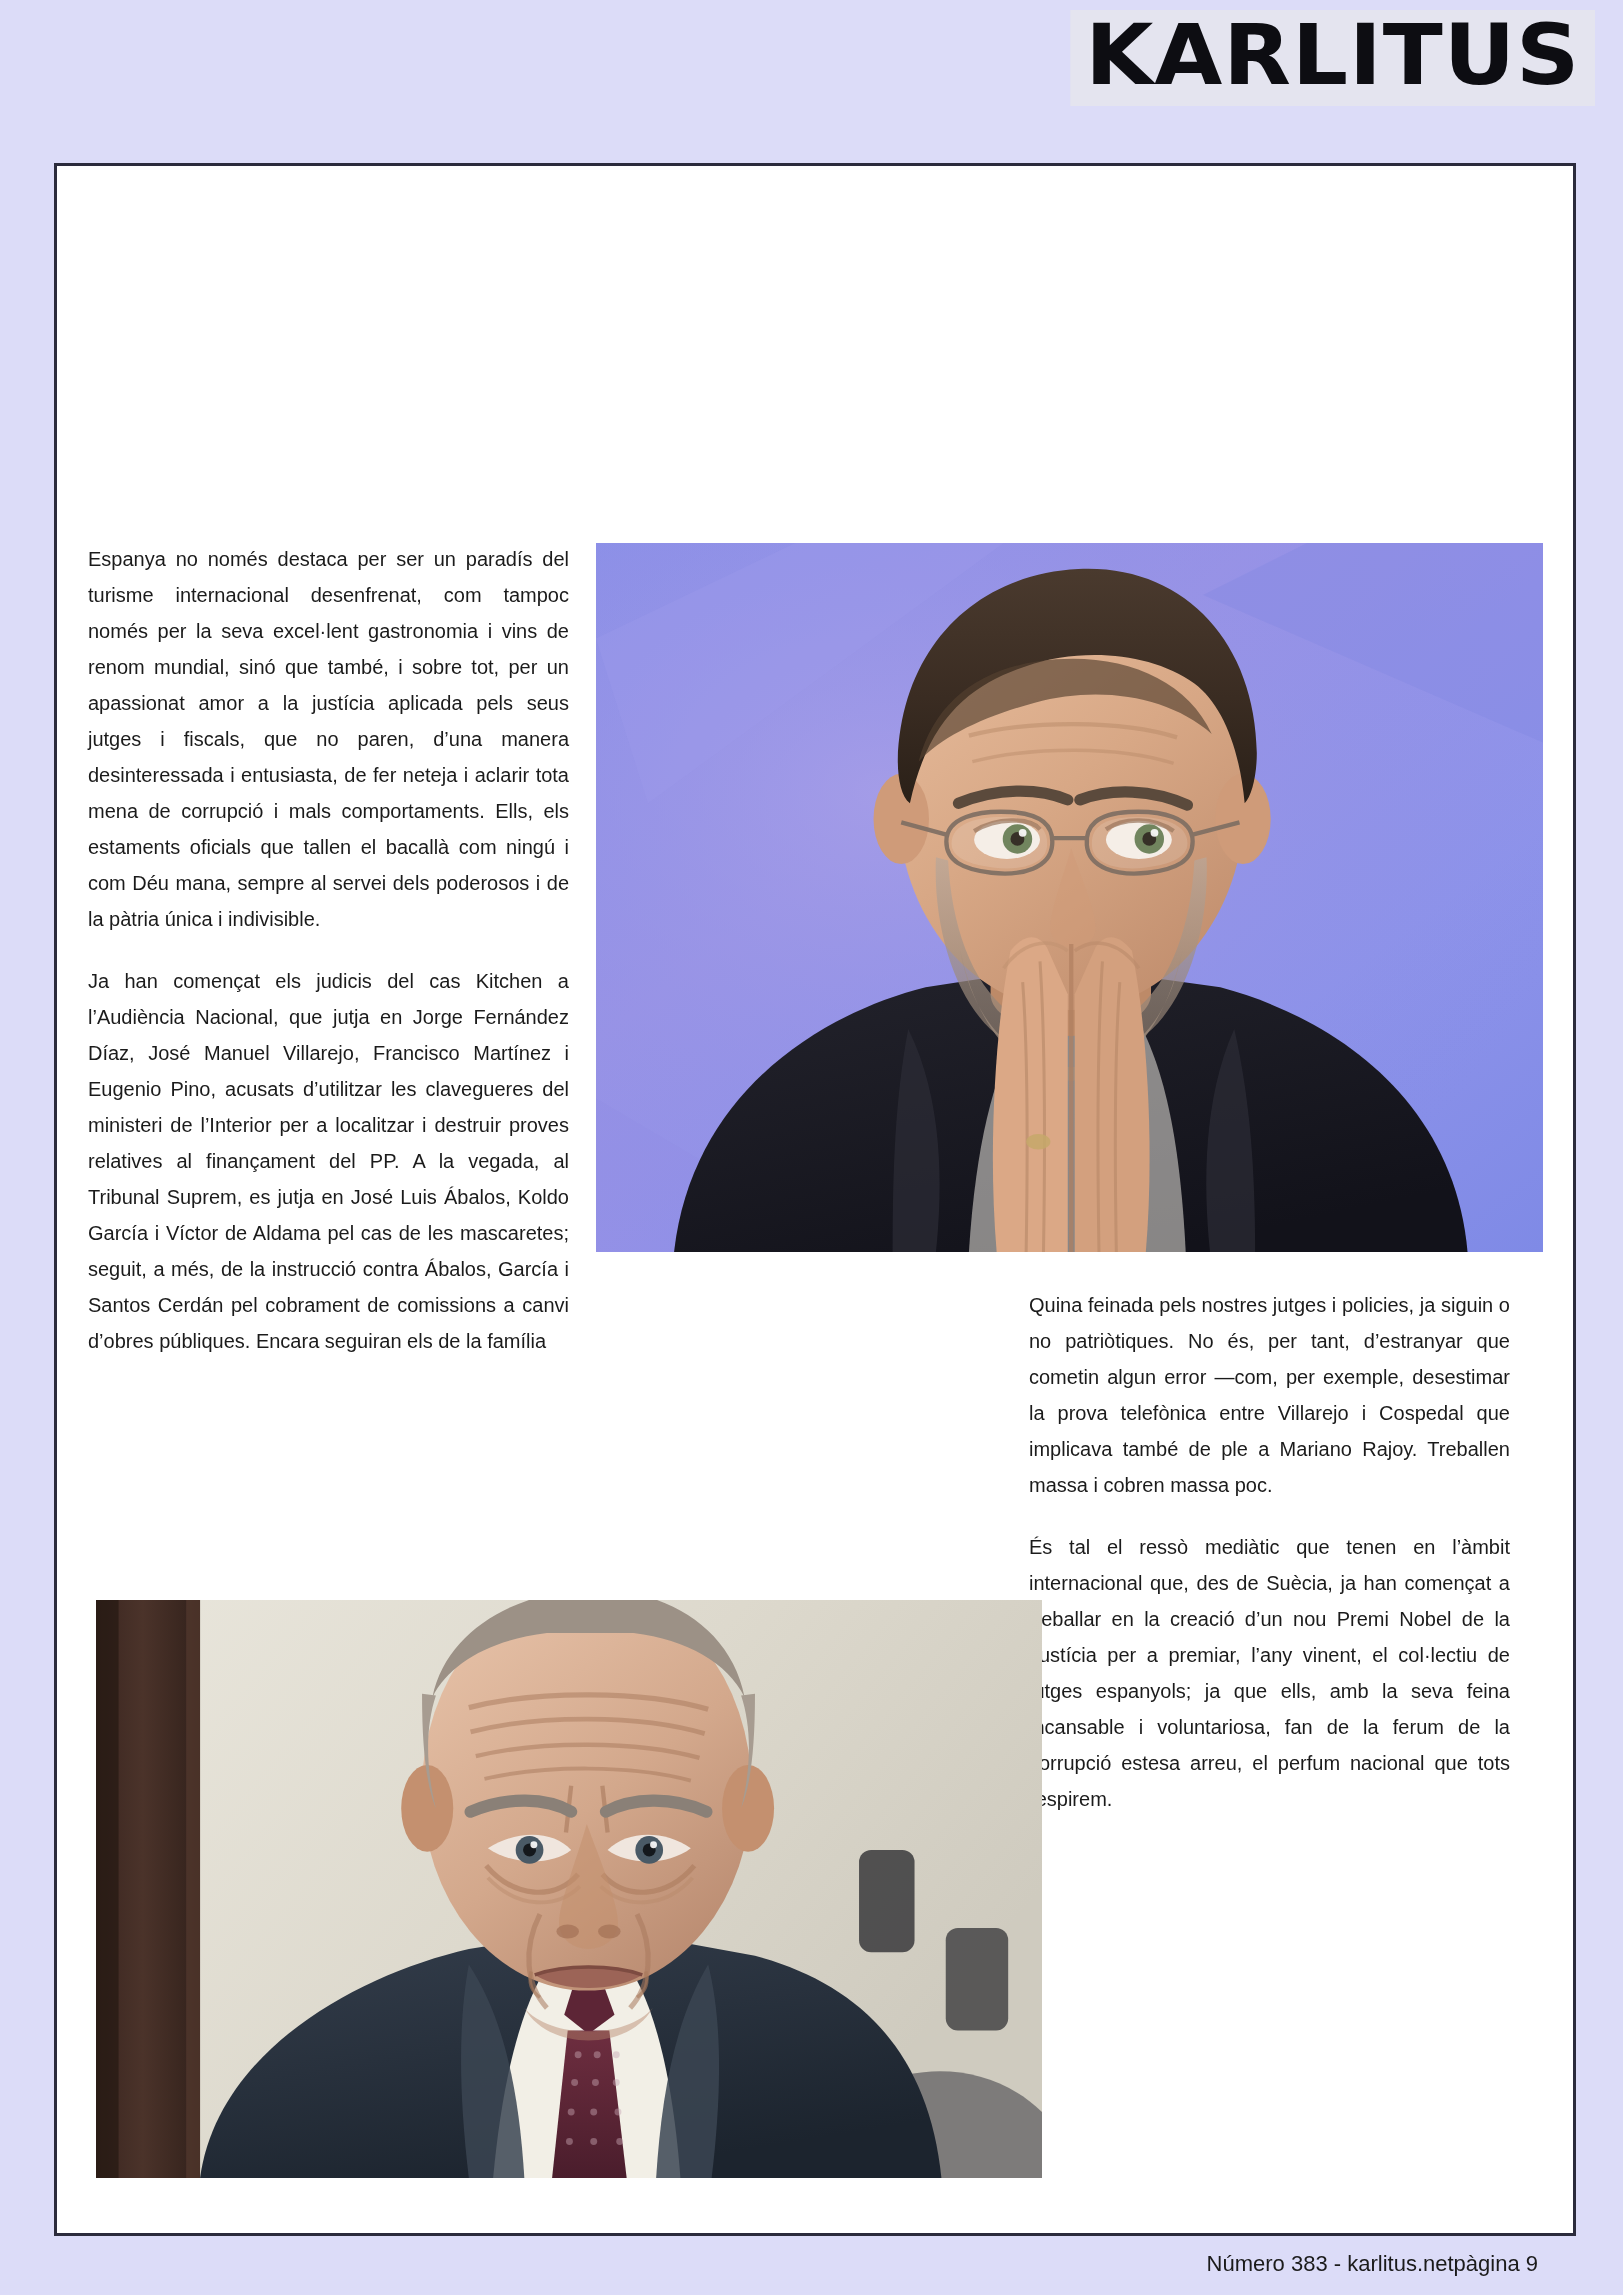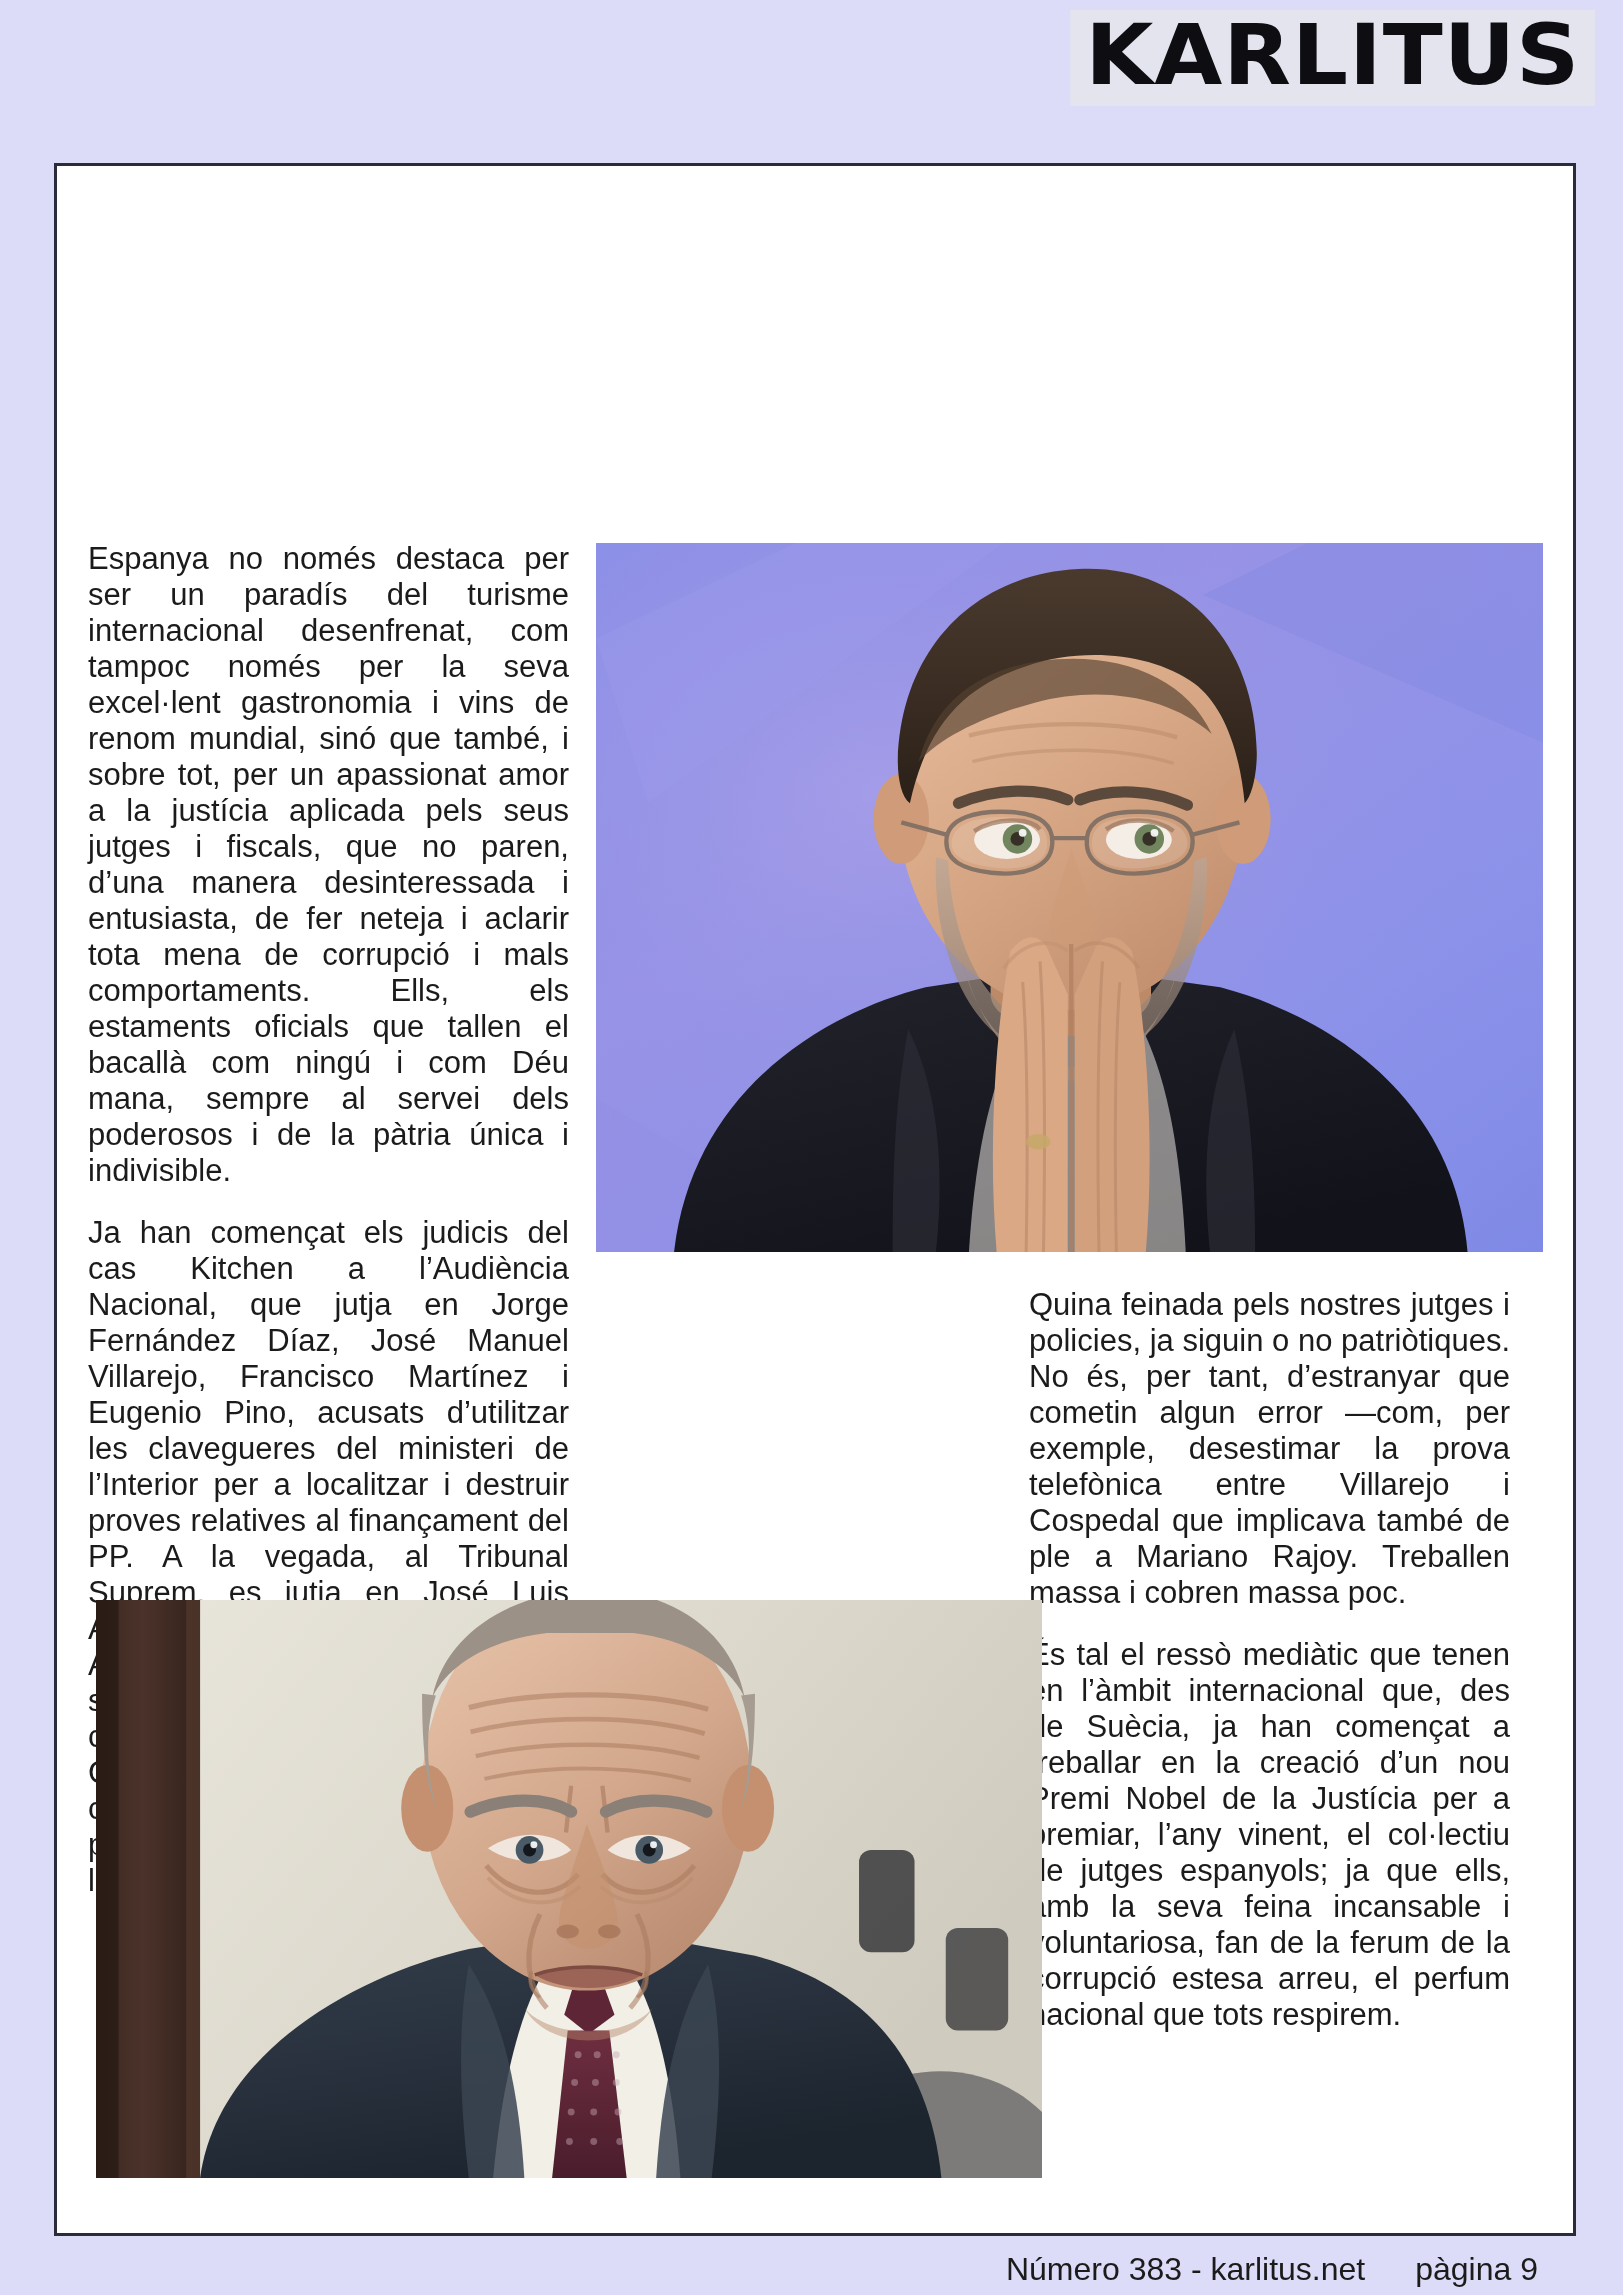--- a/index.html
+++ b/index.html
@@ -112,21 +112,21 @@
   }
   .col-right-bottom {
     position: absolute;
     left: 972px;
     top: 1121px;
     width: 481px;
   }
   .body-text p {
     margin: 0 0 26px 0;
     font-family: "Liberation Sans", sans-serif;
-    font-size: 31px;
+    font-size: 20px;
     line-height: 36px;
     color: #1b1b1b;
     text-align: justify;
     text-justify: inter-word;
     hyphens: manual;
   }
   .body-text p:last-child { margin-bottom: 0; }
 
   
   .photo {
@@ -155,23 +155,22 @@
     width: 1623px;
     height: 59px;
     background: #dcdcf8;
   }
   .footer-inner {
     position: absolute;
     right: 85px;
     top: 14px;
     display: flex;
     align-items: baseline;
-    gap: 50px;
     font-family: "Liberation Sans", sans-serif;
-    font-size: 32px;
+    font-size: 22px;
     color: #1b1b1b;
     white-space: nowrap;
   }
 </style>
 </head>
 <body>
 
 <div class="masthead">
   <div class="masthead-logo">KARLITUS</div>
 </div>

